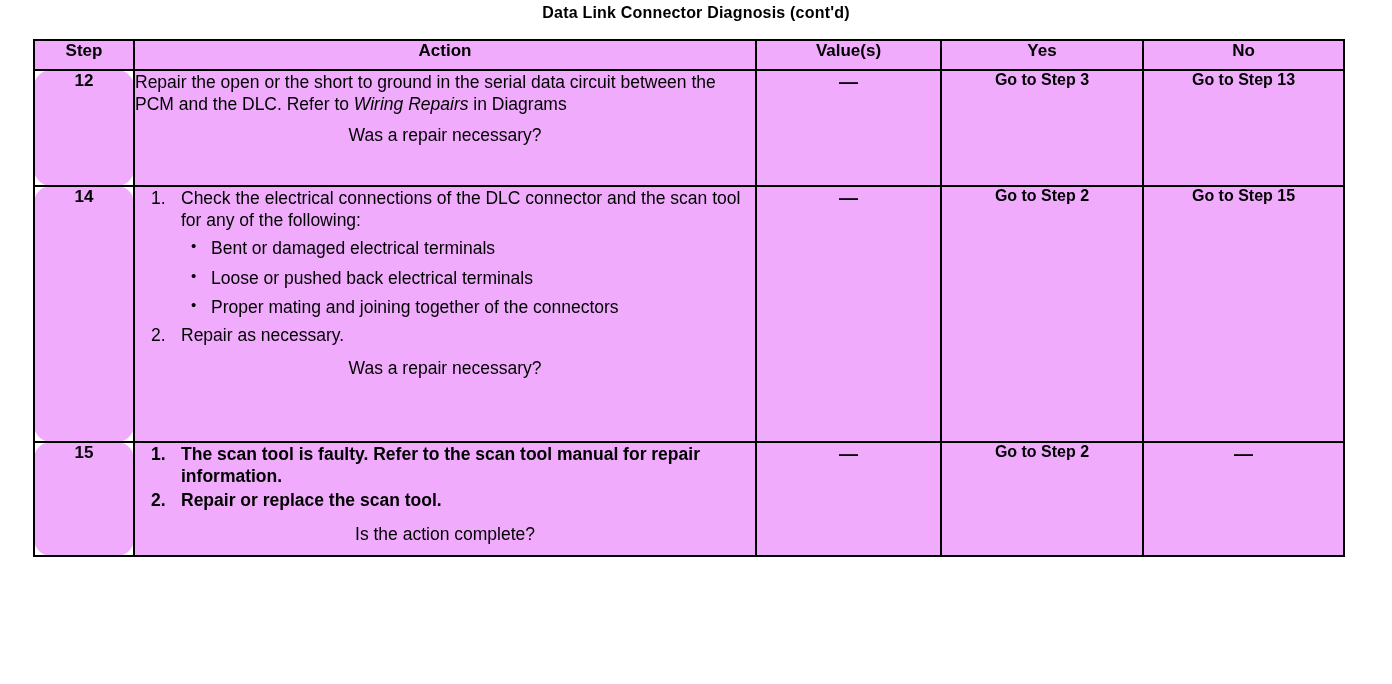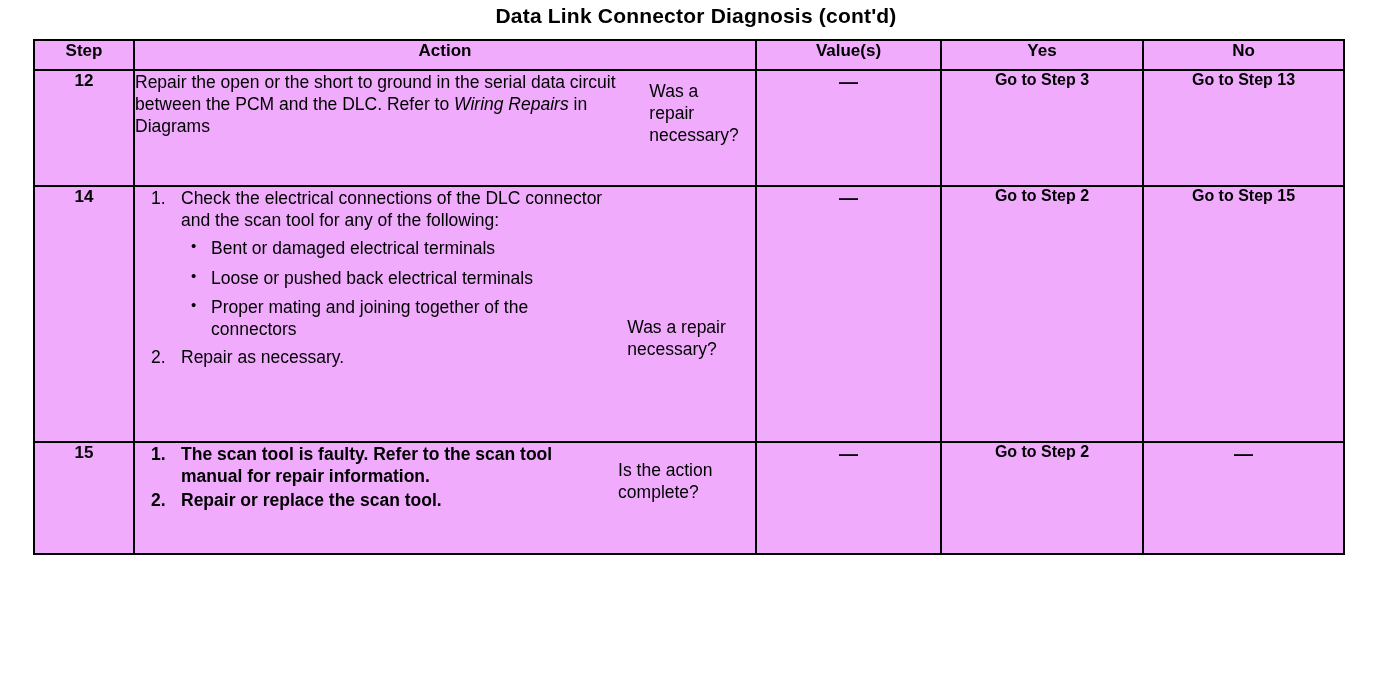--- a/index.html
+++ b/index.html
@@ -16,21 +16,21 @@
     overflow: hidden;
   }
 
   
   #doc-title {
     position: absolute;
     left: 0;
     top: 4px;
     width: 1392px;
     text-align: center;
-    font-size: 21px;
+    font-size: 16px;
     font-weight: bold;
     letter-spacing: 0.2px;
   }
 
   
   #diag-table {
     position: absolute;
     left: 33px;
     top: 39px;
     width: 1310px;
@@ -59,34 +59,36 @@
     font-size: 17px;
     font-weight: bold;
   }
 
   
   .step-cell {
     text-align: center;
     vertical-align: middle;
     font-size: 17px;
     font-weight: bold;
+    border-radius: 17px;
   }
 
   
   .action-cell {
     padding: 7px 10px 6px 12px;
     font-size: 17.5px;
     line-height: 1.27;
     position: relative;
   }
   .action-inner {
     display: flex;
-    flex-direction: row;
+    flex-direction: column;
     height: 100%;
     box-sizing: border-box;
+    align-items: center;
   }
   .act-para { margin: 0; }
   .act-question {
     margin: 10px;
     margin-top: auto;
     padding-top: 9px;
   }
   .it { font-style: italic; }
 
   

